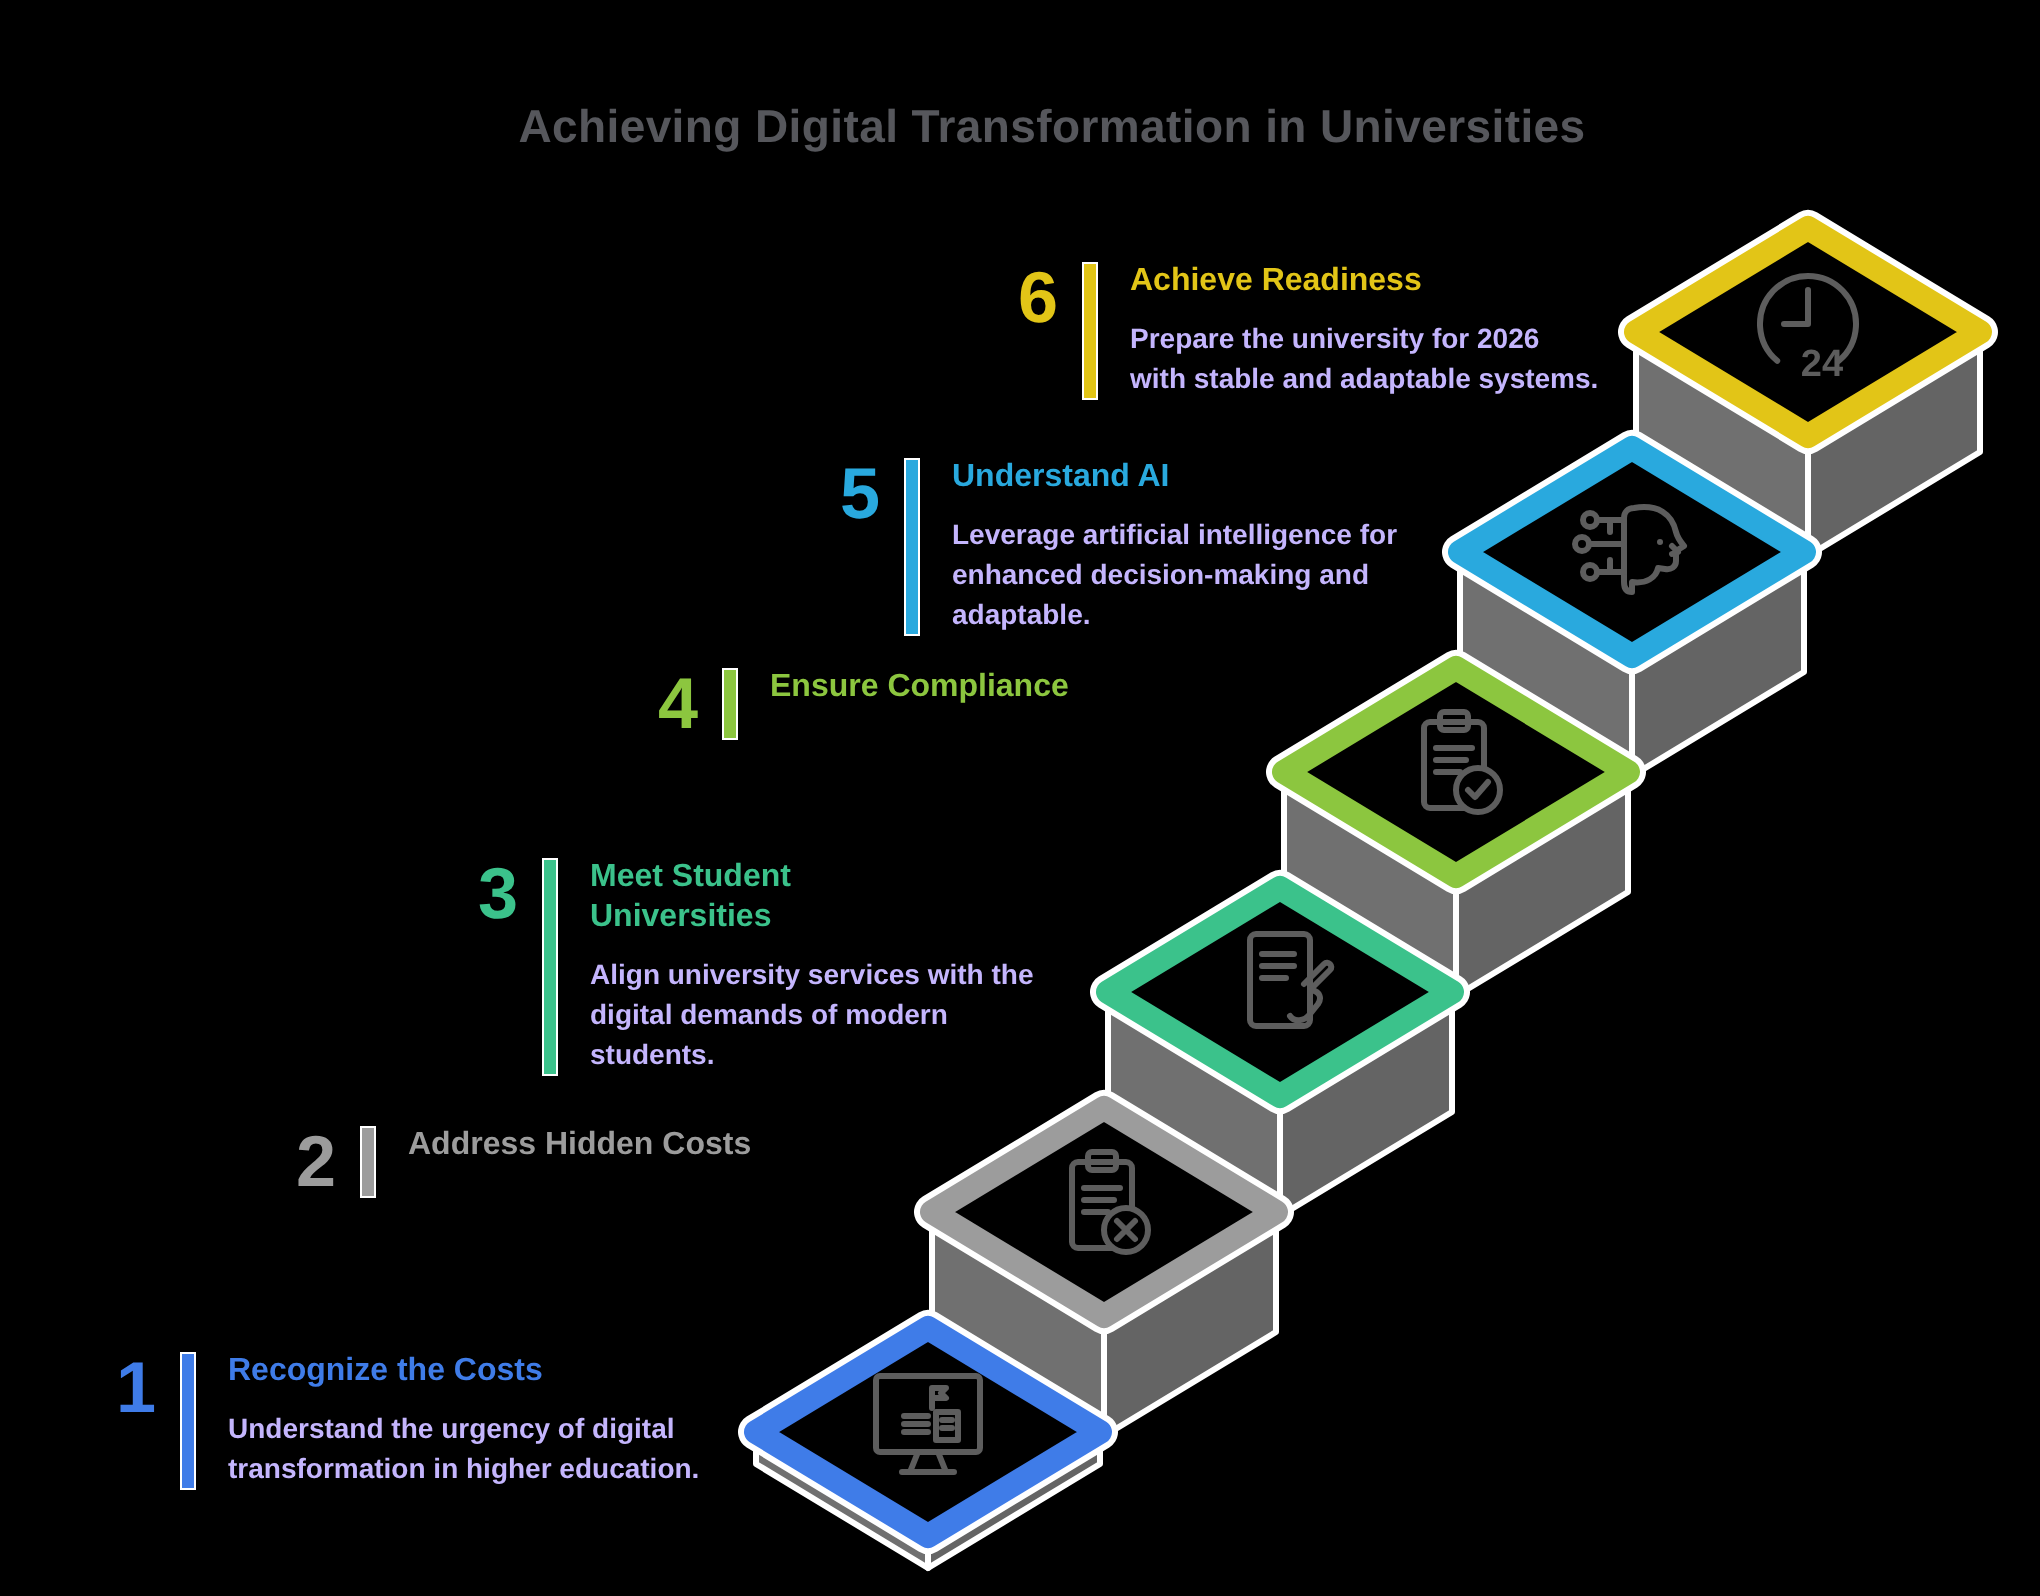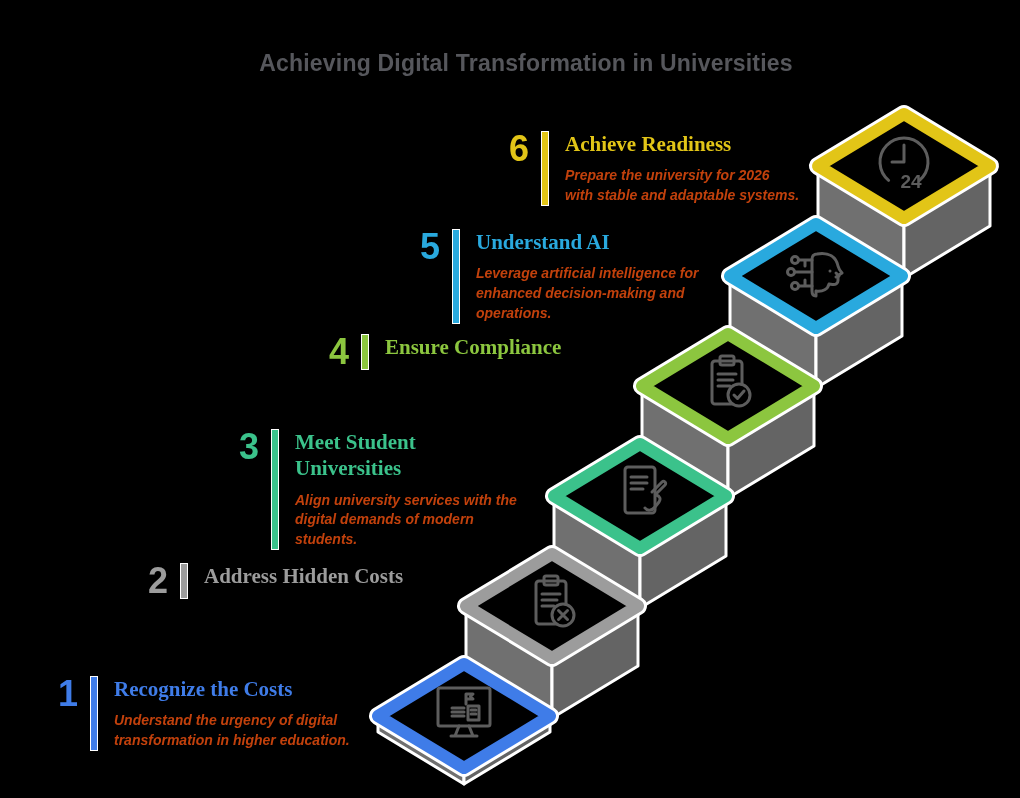--- a/index.html
+++ b/index.html
@@ -13,27 +13,26 @@
   }
   .stair-svg{position:absolute;left:0;top:0;}
   .row{position:absolute;display:flex;align-items:stretch;}
   .num{
     width:46px;text-align:right;font-size:36px;font-weight:bold;line-height:1;
     margin-right:12px;color:var(--accent);
   }
   .bar{width:6px;background:var(--accent);border:1.5px solid #fff;flex:0 0 auto;}
   .content{margin-left:16px;width:274px;}
   .step-title{
-    margin:0 0 9px 0;font-size:21px;font-weight:bold;line-height:1.25;
-    color:var(--accent);white-space:pre-line;font-family:Liberation Serif, serif;
+    margin:0 0 9px 0;font-size:16px;font-weight:bold;line-height:1.25;
+    color:var(--accent);white-space:pre-line;
   }
   .step-desc{
-    margin:0;font-size:14px;font-weight:600;line-height:1.42;color:#c2410c;
+    margin:0;font-size:14px;font-weight:600;line-height:1.42;color:#c4b5fd;
     white-space:pre-line;
-    font-style:italic;
   }
   
   .r6{left:483px;top:131px;}
   .r5{left:394px;top:229px;}
   .r4{left:303px;top:334px;}
   .r3{left:213px;top:429px;}
   .r2{left:122px;top:563px;}
   .r1{left:32px;top:676px;}
   .wallL{fill:#707070;stroke:#fff;stroke-width:3;stroke-linejoin:round;}
   .wallR{fill:#646464;stroke:#fff;stroke-width:3;stroke-linejoin:round;}
@@ -148,21 +147,21 @@
     </div>
   </div>
 
   <div class="row r5" style="--accent: #29A9DE;">
     <div class="num">5</div>
     <div class="bar"></div>
     <div class="content">
       <h3 class="step-title">Understand AI</h3>
       <p class="step-desc">Leverage artificial intelligence for
 enhanced decision-making and
-operations.</p>
+adaptable.</p>
     </div>
   </div>
 
   <div class="row r4" style="--accent: #8CC63F;">
     <div class="num">4</div>
     <div class="bar"></div>
     <div class="content">
       <h3 class="step-title">Ensure Compliance</h3>
     </div>
   </div>

